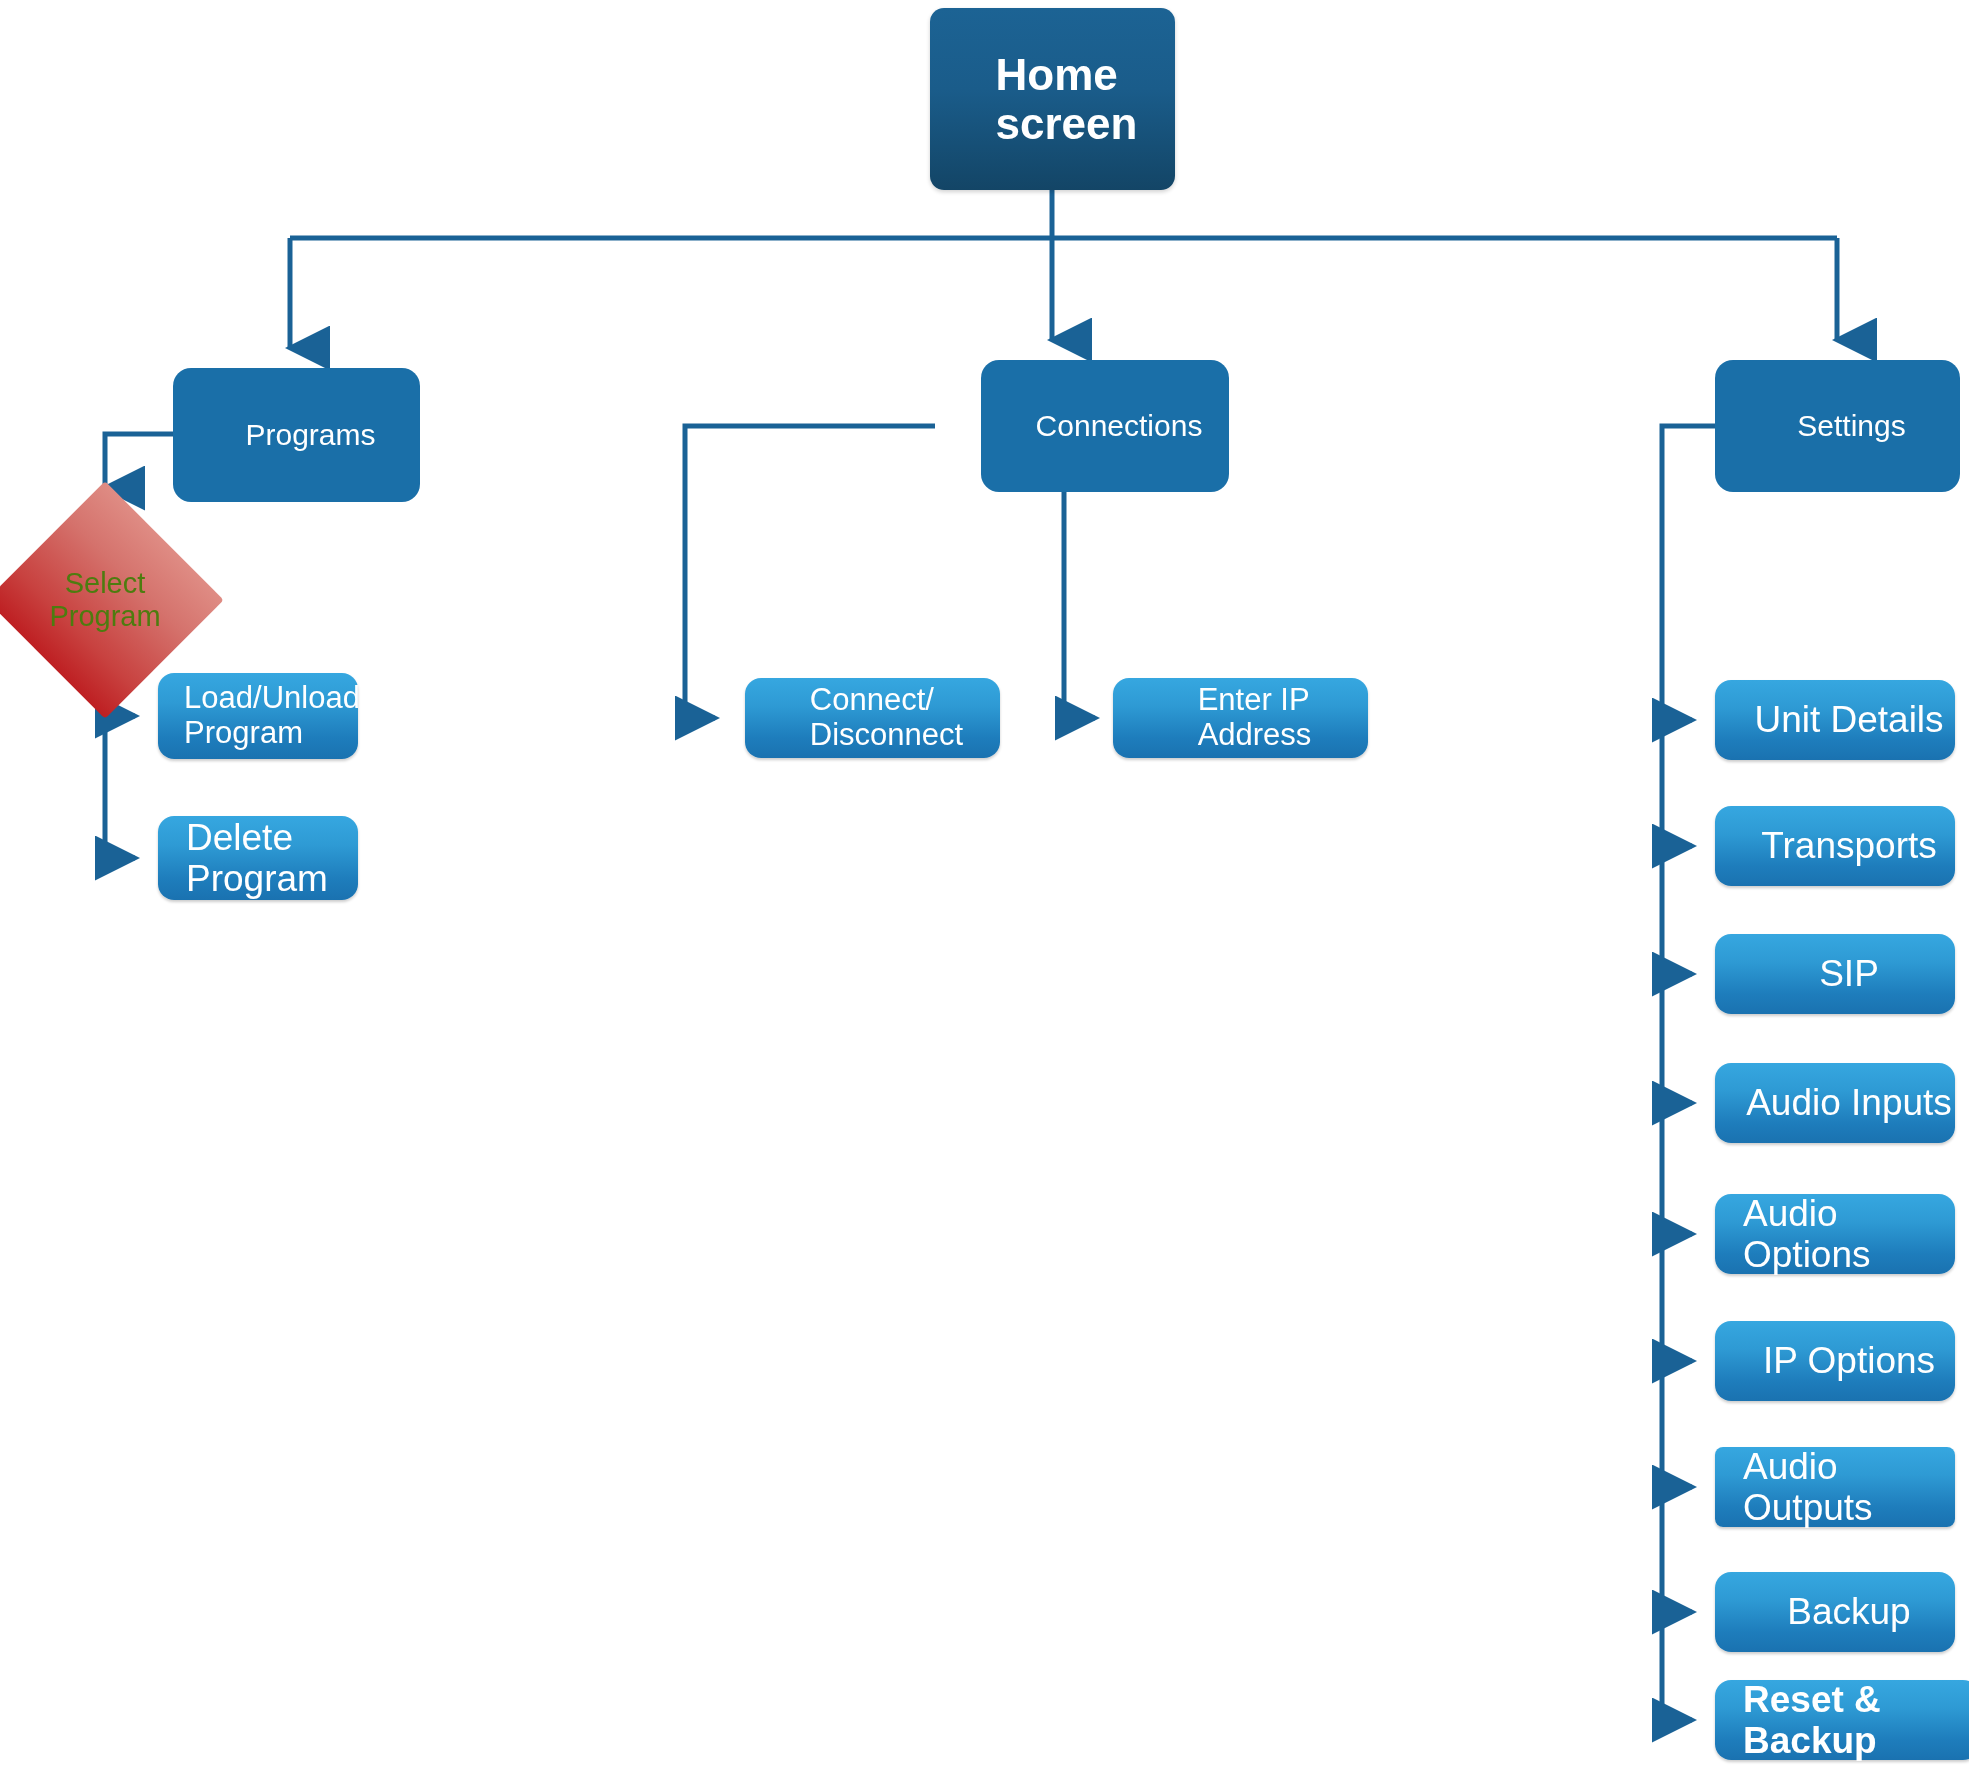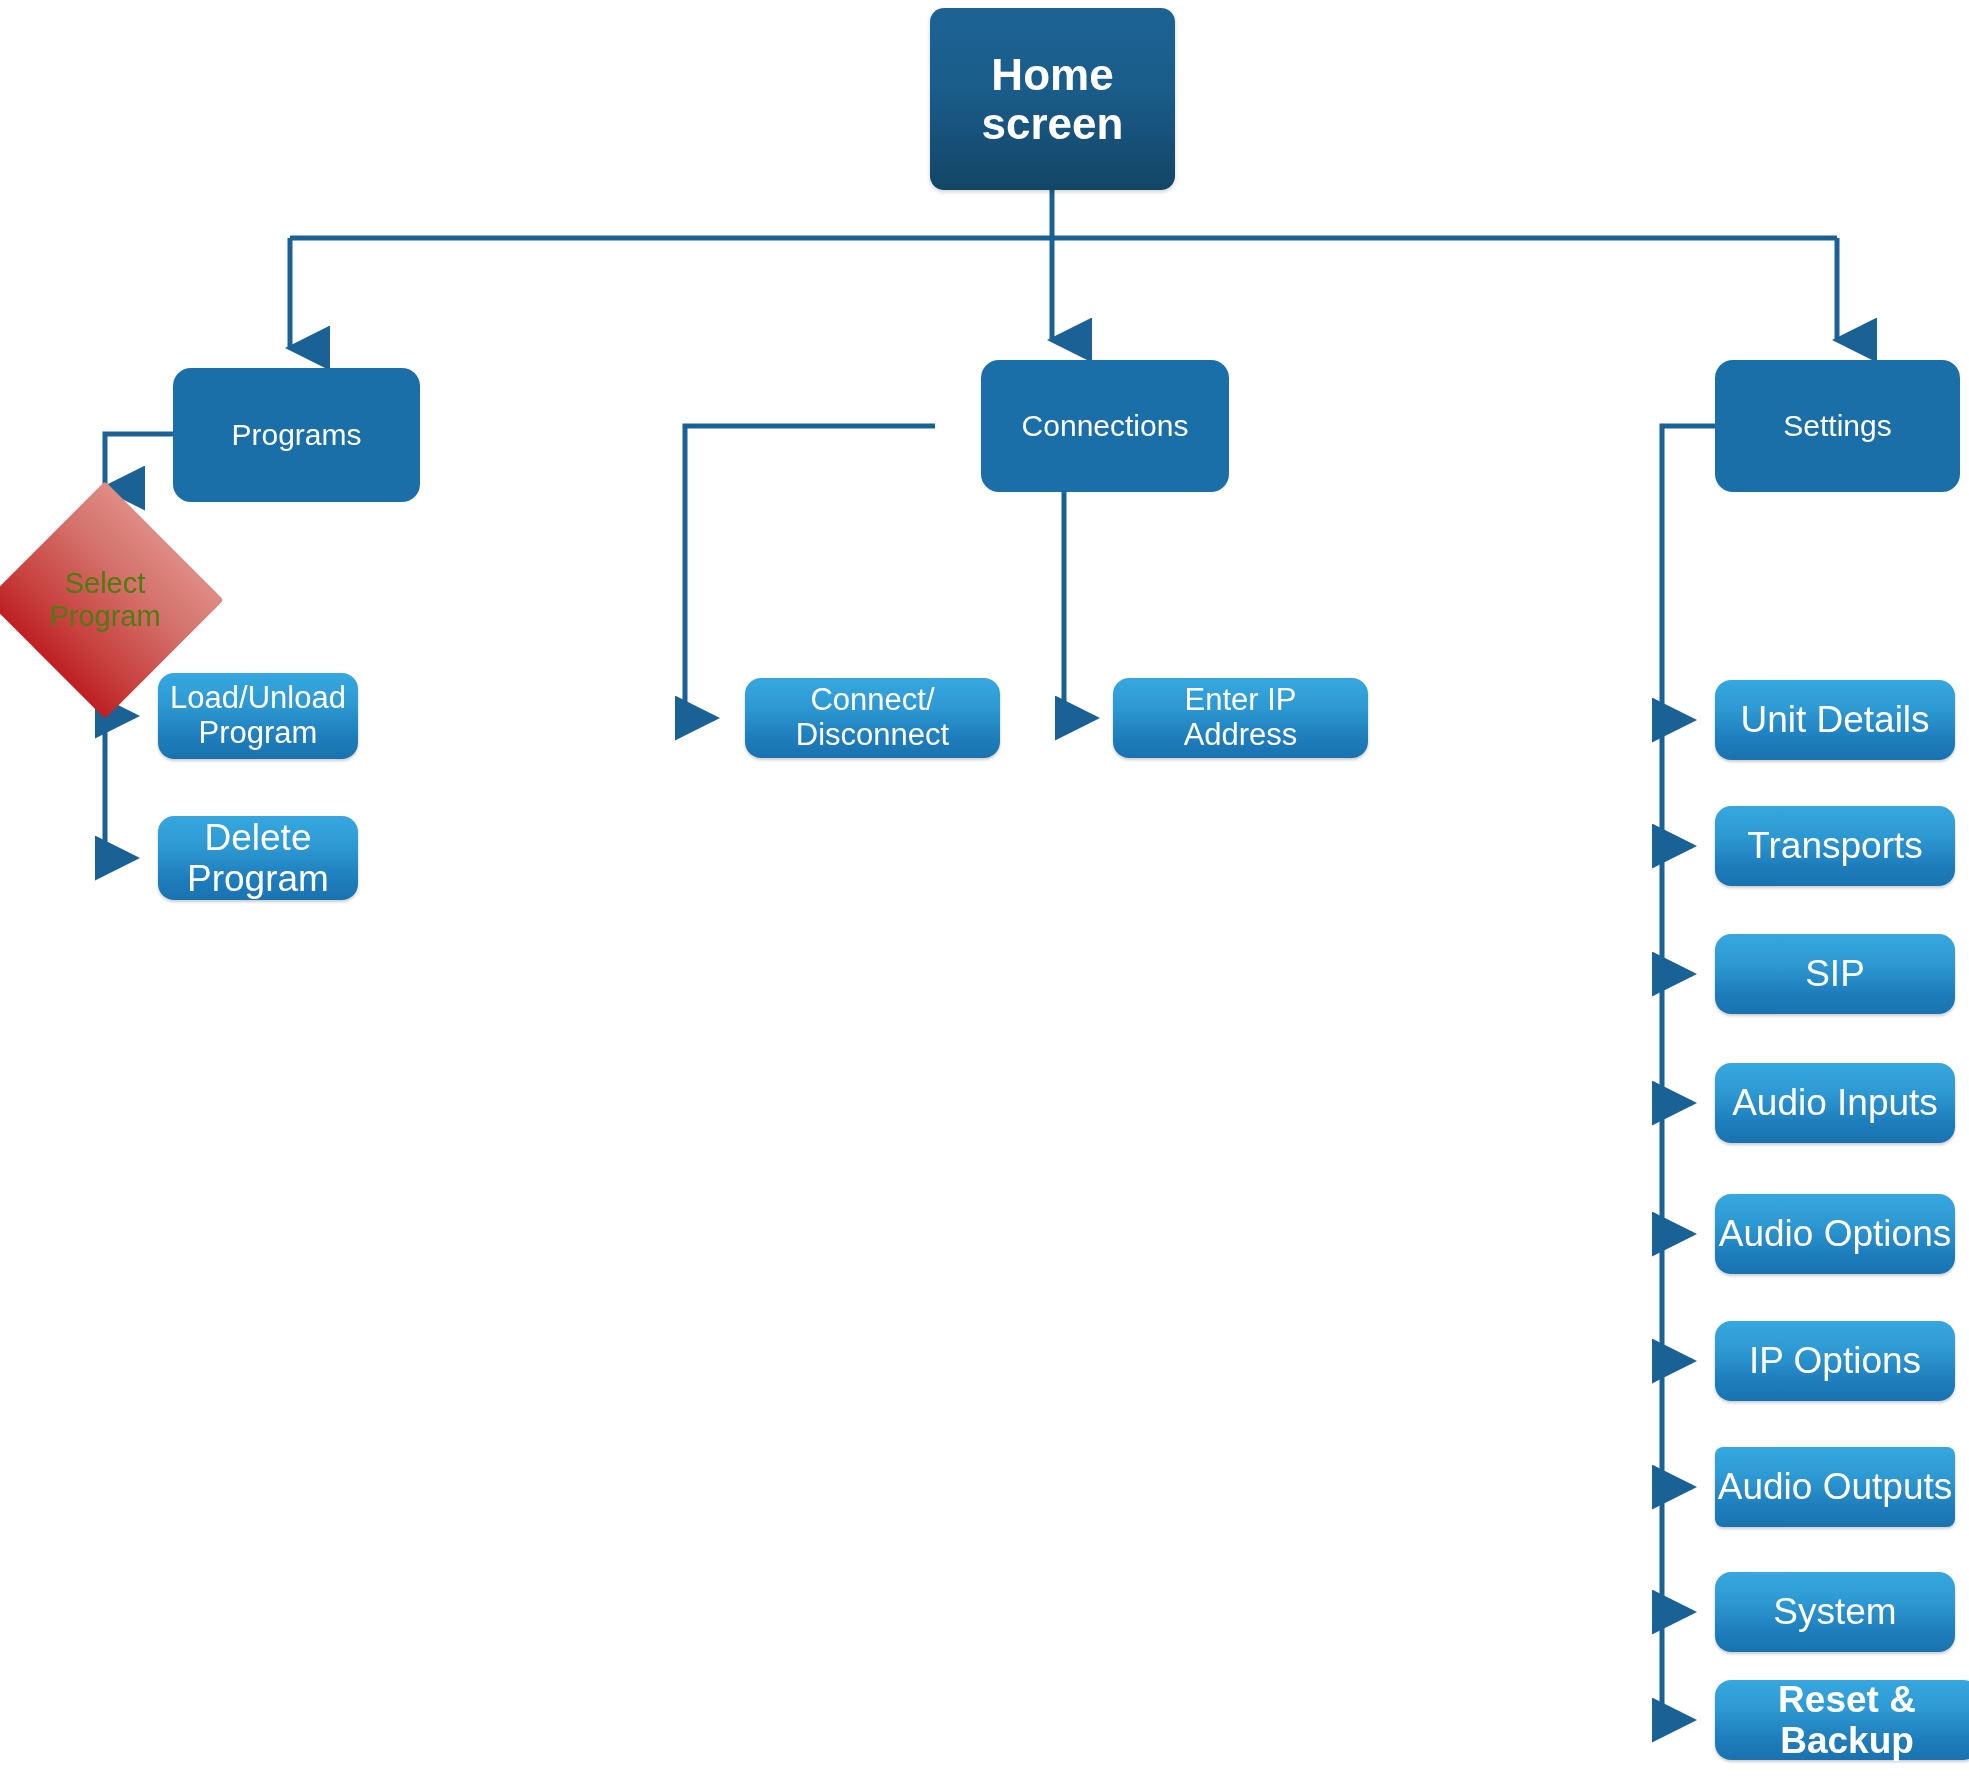--- a/index.html
+++ b/index.html
@@ -24,25 +24,25 @@
     width: 1969px;
     height: 1791px;
     pointer-events: none;
   }
   .node {
     position: absolute;
     box-sizing: border-box;
     display: flex;
     align-items: center;
     justify-content: center;
-    text-align: center;
     color: #ffffff;
     line-height: 1.12;
     white-space: pre-line;
     z-index: 3;
+    padding-left: 28px;
   }
   
   .node.root {
     background: linear-gradient(180deg, #1C6394 0%, #1A5C8A 45%, #134566 100%);
     border-radius: 14px;
     font-weight: bold;
     font-size: 44px;
     box-shadow: 0 2px 4px rgba(0,0,0,0.18);
   }
   
@@ -174,17 +174,17 @@
   <div class="node leaf" style="left:1715px; top:934px; width:240px; height:80px;">SIP</div>
 
   <div class="node leaf" style="left:1715px; top:1063px; width:240px; height:80px;">Audio Inputs</div>
 
   <div class="node leaf" style="left:1715px; top:1194px; width:240px; height:80px;">Audio Options</div>
 
   <div class="node leaf" style="left:1715px; top:1321px; width:240px; height:80px;">IP Options</div>
 
   <div class="node leaf" style="left:1715px; top:1447px; width:240px; height:80px;border-radius:8px;">Audio Outputs</div>
 
-  <div class="node leaf" style="left:1715px; top:1572px; width:240px; height:80px;">System</div>
+  <div class="node leaf" style="left:1715px; top:1572px; width:240px; height:80px;">Backup</div>
 
   <div class="node leaf" style="left:1715px; top:1680px; width:264px; height:80px;font-weight:bold;">Reset &amp; Backup</div>
 
 </div>
 
 </body></html>

